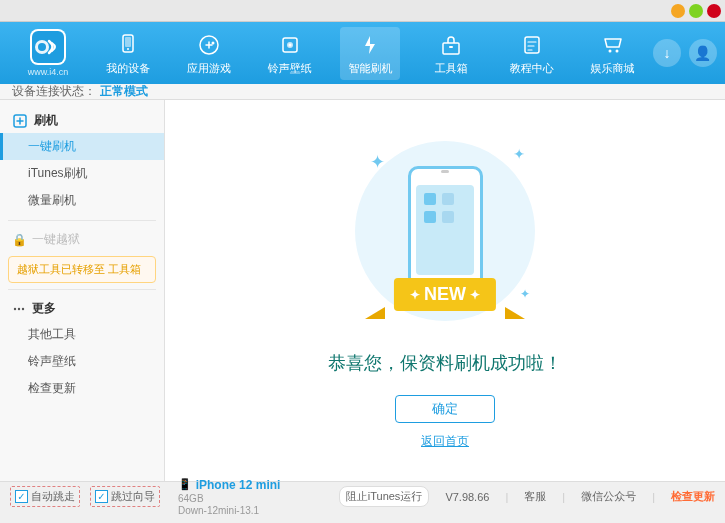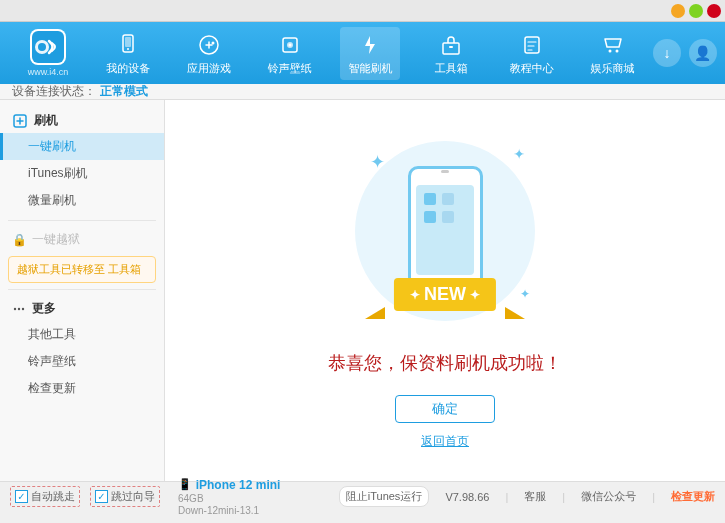--- a/index.html
+++ b/index.html
@@ -290,21 +290,21 @@
     .sparkle-br {
       position: absolute;
       bottom: 30px;
       right: 15px;
       font-size: 12px;
       color: #72c9f0;
     }
 
     .success-message {
       font-size: 18px;
-      color: #b91c1c;
+      color: #0f766e;
       margin-bottom: 20px;
       font-weight: normal;
     }
     .confirm-btn {
       width: 100px;
       height: 28px;
       background: white;
       border: 1px solid #1e9de0;
       color: #1e9de0;
       font-size: 13px;

